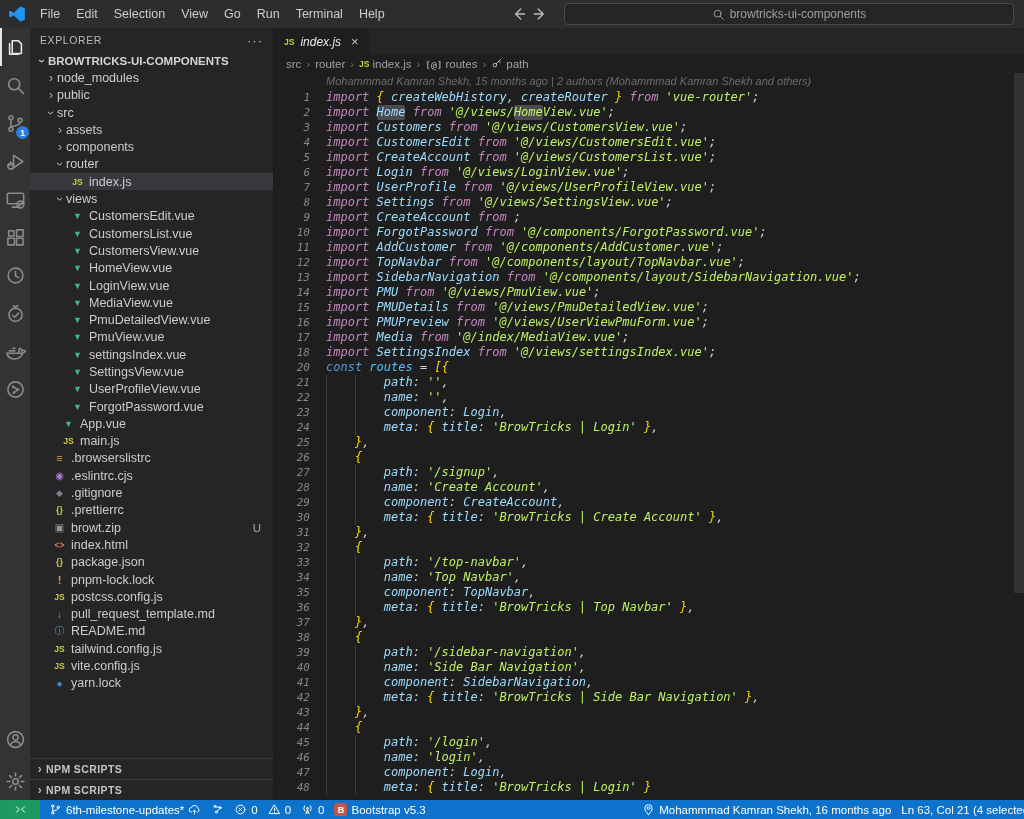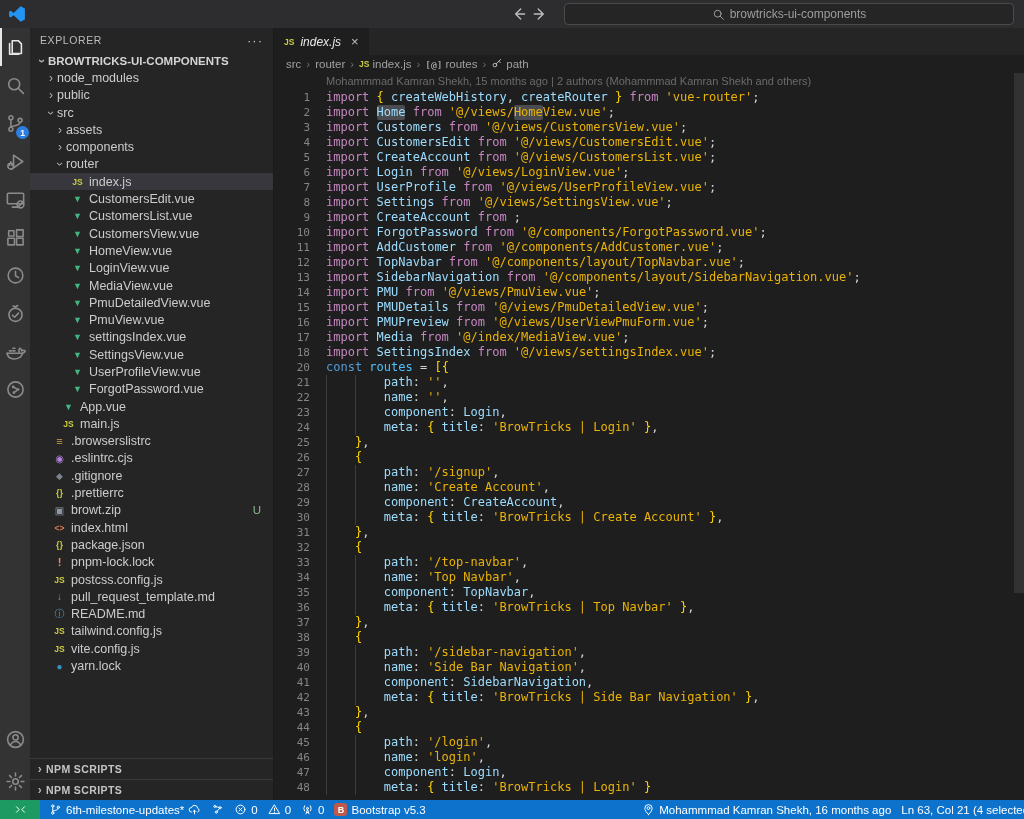--- a/index.html
+++ b/index.html
@@ -47,29 +47,29 @@
   .editor{flex:1;display:flex;flex-direction:column;background:#1e1e1e;overflow:hidden;border-left:1px solid #1b1b1b;}
   .tabbar{height:27px;background:#252526;display:flex;flex:none;}
   .tab{background:#1e1e1e;display:flex;align-items:center;gap:6px;padding:0 10px;font-size:12px;color:#e8e8e8;cursor:pointer;}
   .tab .tlabel{font-style:italic;}
   .tab .tclose{color:#c0c0c0;font-size:13px;margin-left:4px;cursor:pointer;}
   .breadcrumbs{height:18px;display:flex;align-items:center;font-size:11.5px;color:#a0a0a0;padding-left:12px;gap:3px;flex:none;}
   .bc-sep{color:#6d6d6d;margin:0 2px;}
   .bc-item{display:flex;align-items:center;gap:3px;cursor:pointer;}
   .bc-array{color:#c5c5c5;font-family:"DejaVu Sans Mono",monospace;font-size:9.5px;}
   .bc-key svg{width:12px;height:12px;color:#c5c5c5;}
-  .codewrap{flex:1;position:relative;overflow:hidden;font-family:"DejaVu Sans Mono",monospace;font-size:12px;}
+  .codewrap{flex:1;position:relative;overflow:hidden;font-family:"DejaVu Sans Mono",monospace;font-size:12px;font-style:italic;}
   .blame{height:17px;line-height:17px;color:#6b6b6b;font-size:11px;padding-left:52px;
          font-family:"Liberation Sans",sans-serif;white-space:nowrap;}
   .line{height:15px;line-height:15px;display:flex;white-space:pre;}
   .ln{width:36px;flex:none;text-align:right;color:#858585;font-size:11px;cursor:pointer;}
   .lc{padding-left:16px;display:flex;align-items:stretch;}
   .lc span{display:inline-block;height:15px;}
   .g{width:4ch;box-shadow:inset 1px 0 0 #3d3d3d;}
-  .t-k{color:#c586c0;} .t-v{color:#9cdcfe;} .t-s{color:#eab308;text-align:center;} .t-p{color:#d4d4d4;}
+  .t-k{color:#c586c0;} .t-v{color:#9cdcfe;} .t-s{color:#bef264;text-align:center;} .t-p{color:#d4d4d4;}
   .t-b{color:#ffd700;} .t-c{color:#569cd6;} .t-cv{color:#4fc1ff;}
   .hl{background:#4b4c52;border-radius:2px;}
   .vscroll{position:absolute;top:0;right:0;width:10px;height:520px;background:rgba(121,121,121,.22);cursor:pointer;}
   
   .statusbar{position:absolute;left:0;right:0;bottom:0;height:19px;background:var(--statusbar-bg);
              color:#ffffff;display:flex;align-items:center;font-size:11.5px;overflow:visible;}
   .sb-left{display:flex;align-items:center;height:100%;}
   .sb-right{display:flex;align-items:center;height:100%;margin-left:auto;margin-right:-14px;}
   .sb-item{display:flex;align-items:center;gap:4px;padding:0 5px;height:100%;cursor:pointer;white-space:nowrap;}
   .sb-item svg{width:13px;height:13px;}
@@ -79,20 +79,30 @@
 </style>
 </head>
 <body>
 
 <div class="titlebar">
   <span class="logo">
       <svg viewBox="0 0 16 16">
         <path fill="#2494f2" d="M11.2 1.2 5 7 2.4 5 1 5.8v4.4L2.4 11 5 9l6.2 5.8 3.8-1.9V3.1z"></path>
       </svg>
     </span>
+  <div class="menus">
+      <span class="menu-item">File</span>
+      <span class="menu-item">Edit</span>
+      <span class="menu-item">Selection</span>
+      <span class="menu-item">View</span>
+      <span class="menu-item">Go</span>
+      <span class="menu-item">Run</span>
+      <span class="menu-item">Terminal</span>
+      <span class="menu-item">Help</span>
+    </div>
   <div class="nav-arrows">
     <span class="nv"><svg viewBox="0 0 16 16" fill="none" stroke="currentColor" stroke-width="1.2" stroke-linecap="round" stroke-linejoin="round">
           <path d="M10.5 3.5 6 8l4.5 4.5M6 8h8" transform="translate(-1,0)"></path>
         </svg></span>
     <span class="nv"><svg viewBox="0 0 16 16" fill="none" stroke="currentColor" stroke-width="1.2" stroke-linecap="round" stroke-linejoin="round">
           <path d="M5.5 3.5 10 8l-4.5 4.5M2 8h8"></path>
         </svg></span>
   </div>
   <div class="searchbox">
     <span class="si">
@@ -227,20 +237,24 @@
           <span>components</span>
         </div>
         <div class="trow" style="padding-left: 24px;">
           <span class="chev open">›</span>
           <span>router</span>
         </div>
         <div class="trow selected" style="padding-left: 33px;">
           <span style="width: 7px; display: inline-block; flex: 0 0 auto;"></span>
           <span class="ficon" style="color: rgb(203, 203, 65); font-size: 8.5px; font-weight: bold;">JS</span>
           <span>index.js</span>
+        </div>
+        <div class="trow" style="padding-left: 24px;">
+          <span class="chev open">›</span>
+          <span>views</span>
         </div>
         <div class="trow" style="padding-left: 33px;">
           <span style="width: 7px; display: inline-block; flex: 0 0 auto;"></span>
           <span class="ficon" style="color: rgb(65, 184, 131); font-size: 9px;">▼</span>
           <span>CustomersEdit.vue</span>
         </div>
         <div class="trow" style="padding-left: 33px;">
           <span style="width: 7px; display: inline-block; flex: 0 0 auto;"></span>
           <span class="ficon" style="color: rgb(65, 184, 131); font-size: 9px;">▼</span>
           <span>CustomersList.vue</span>

